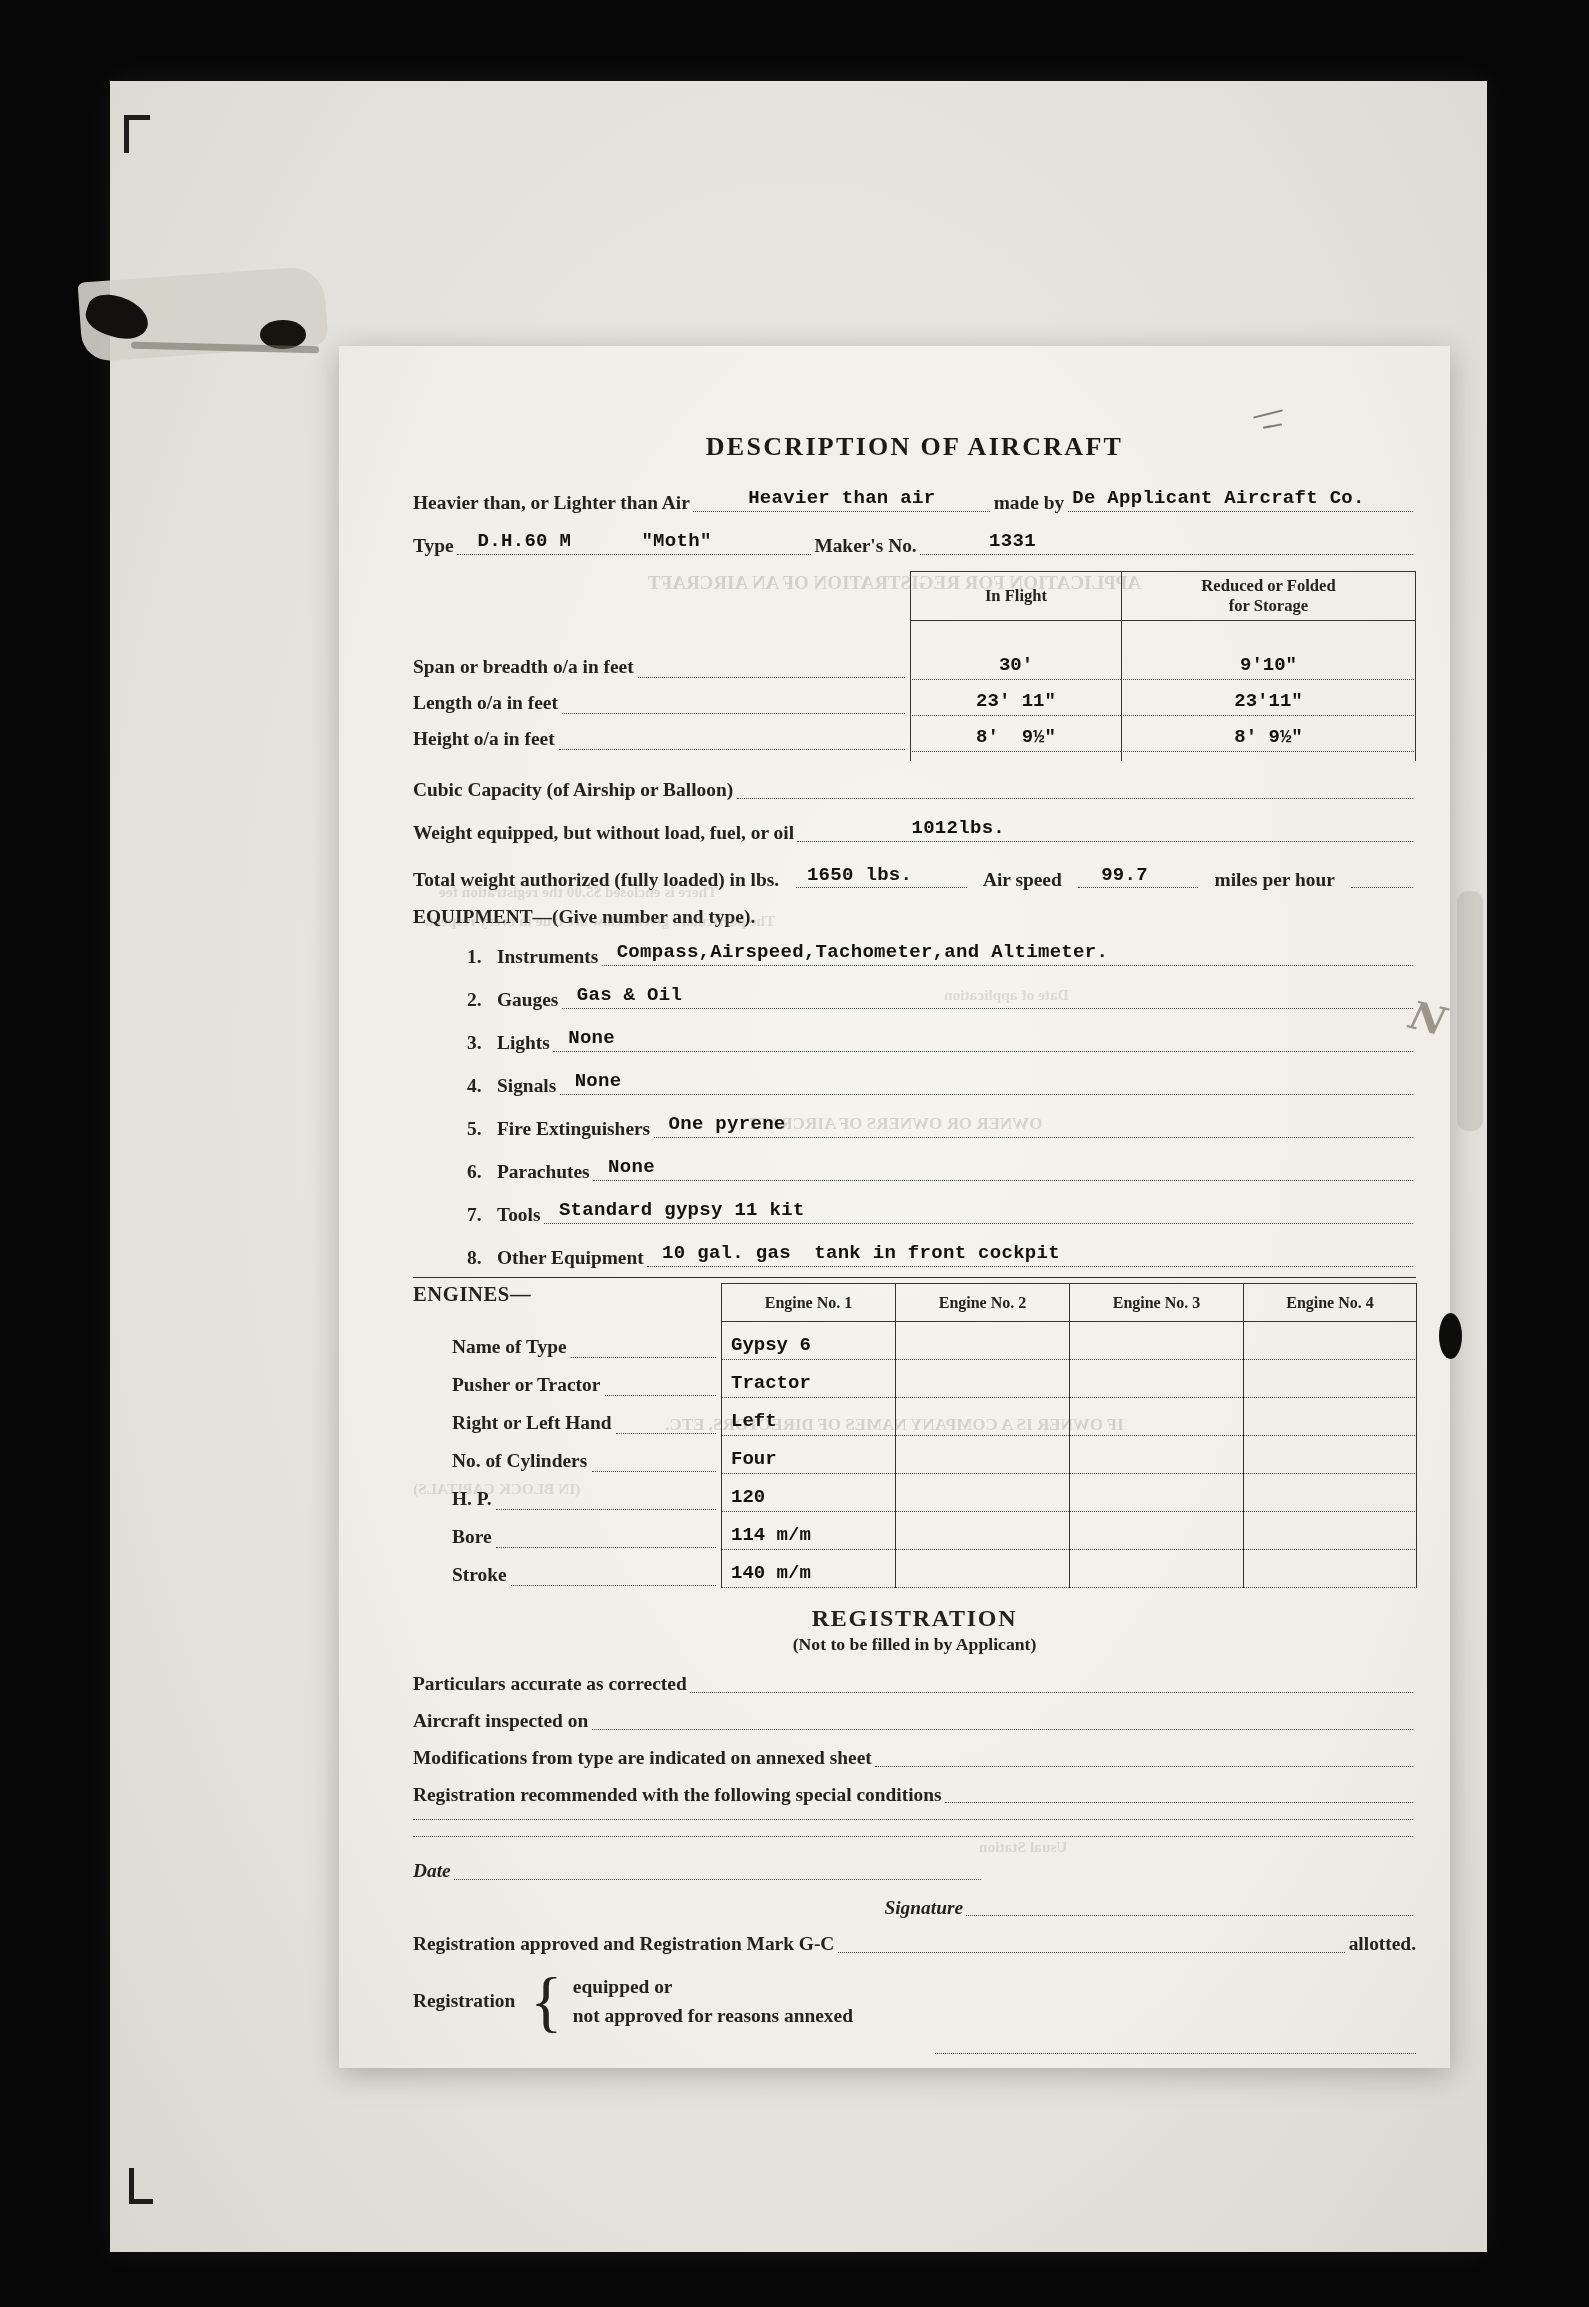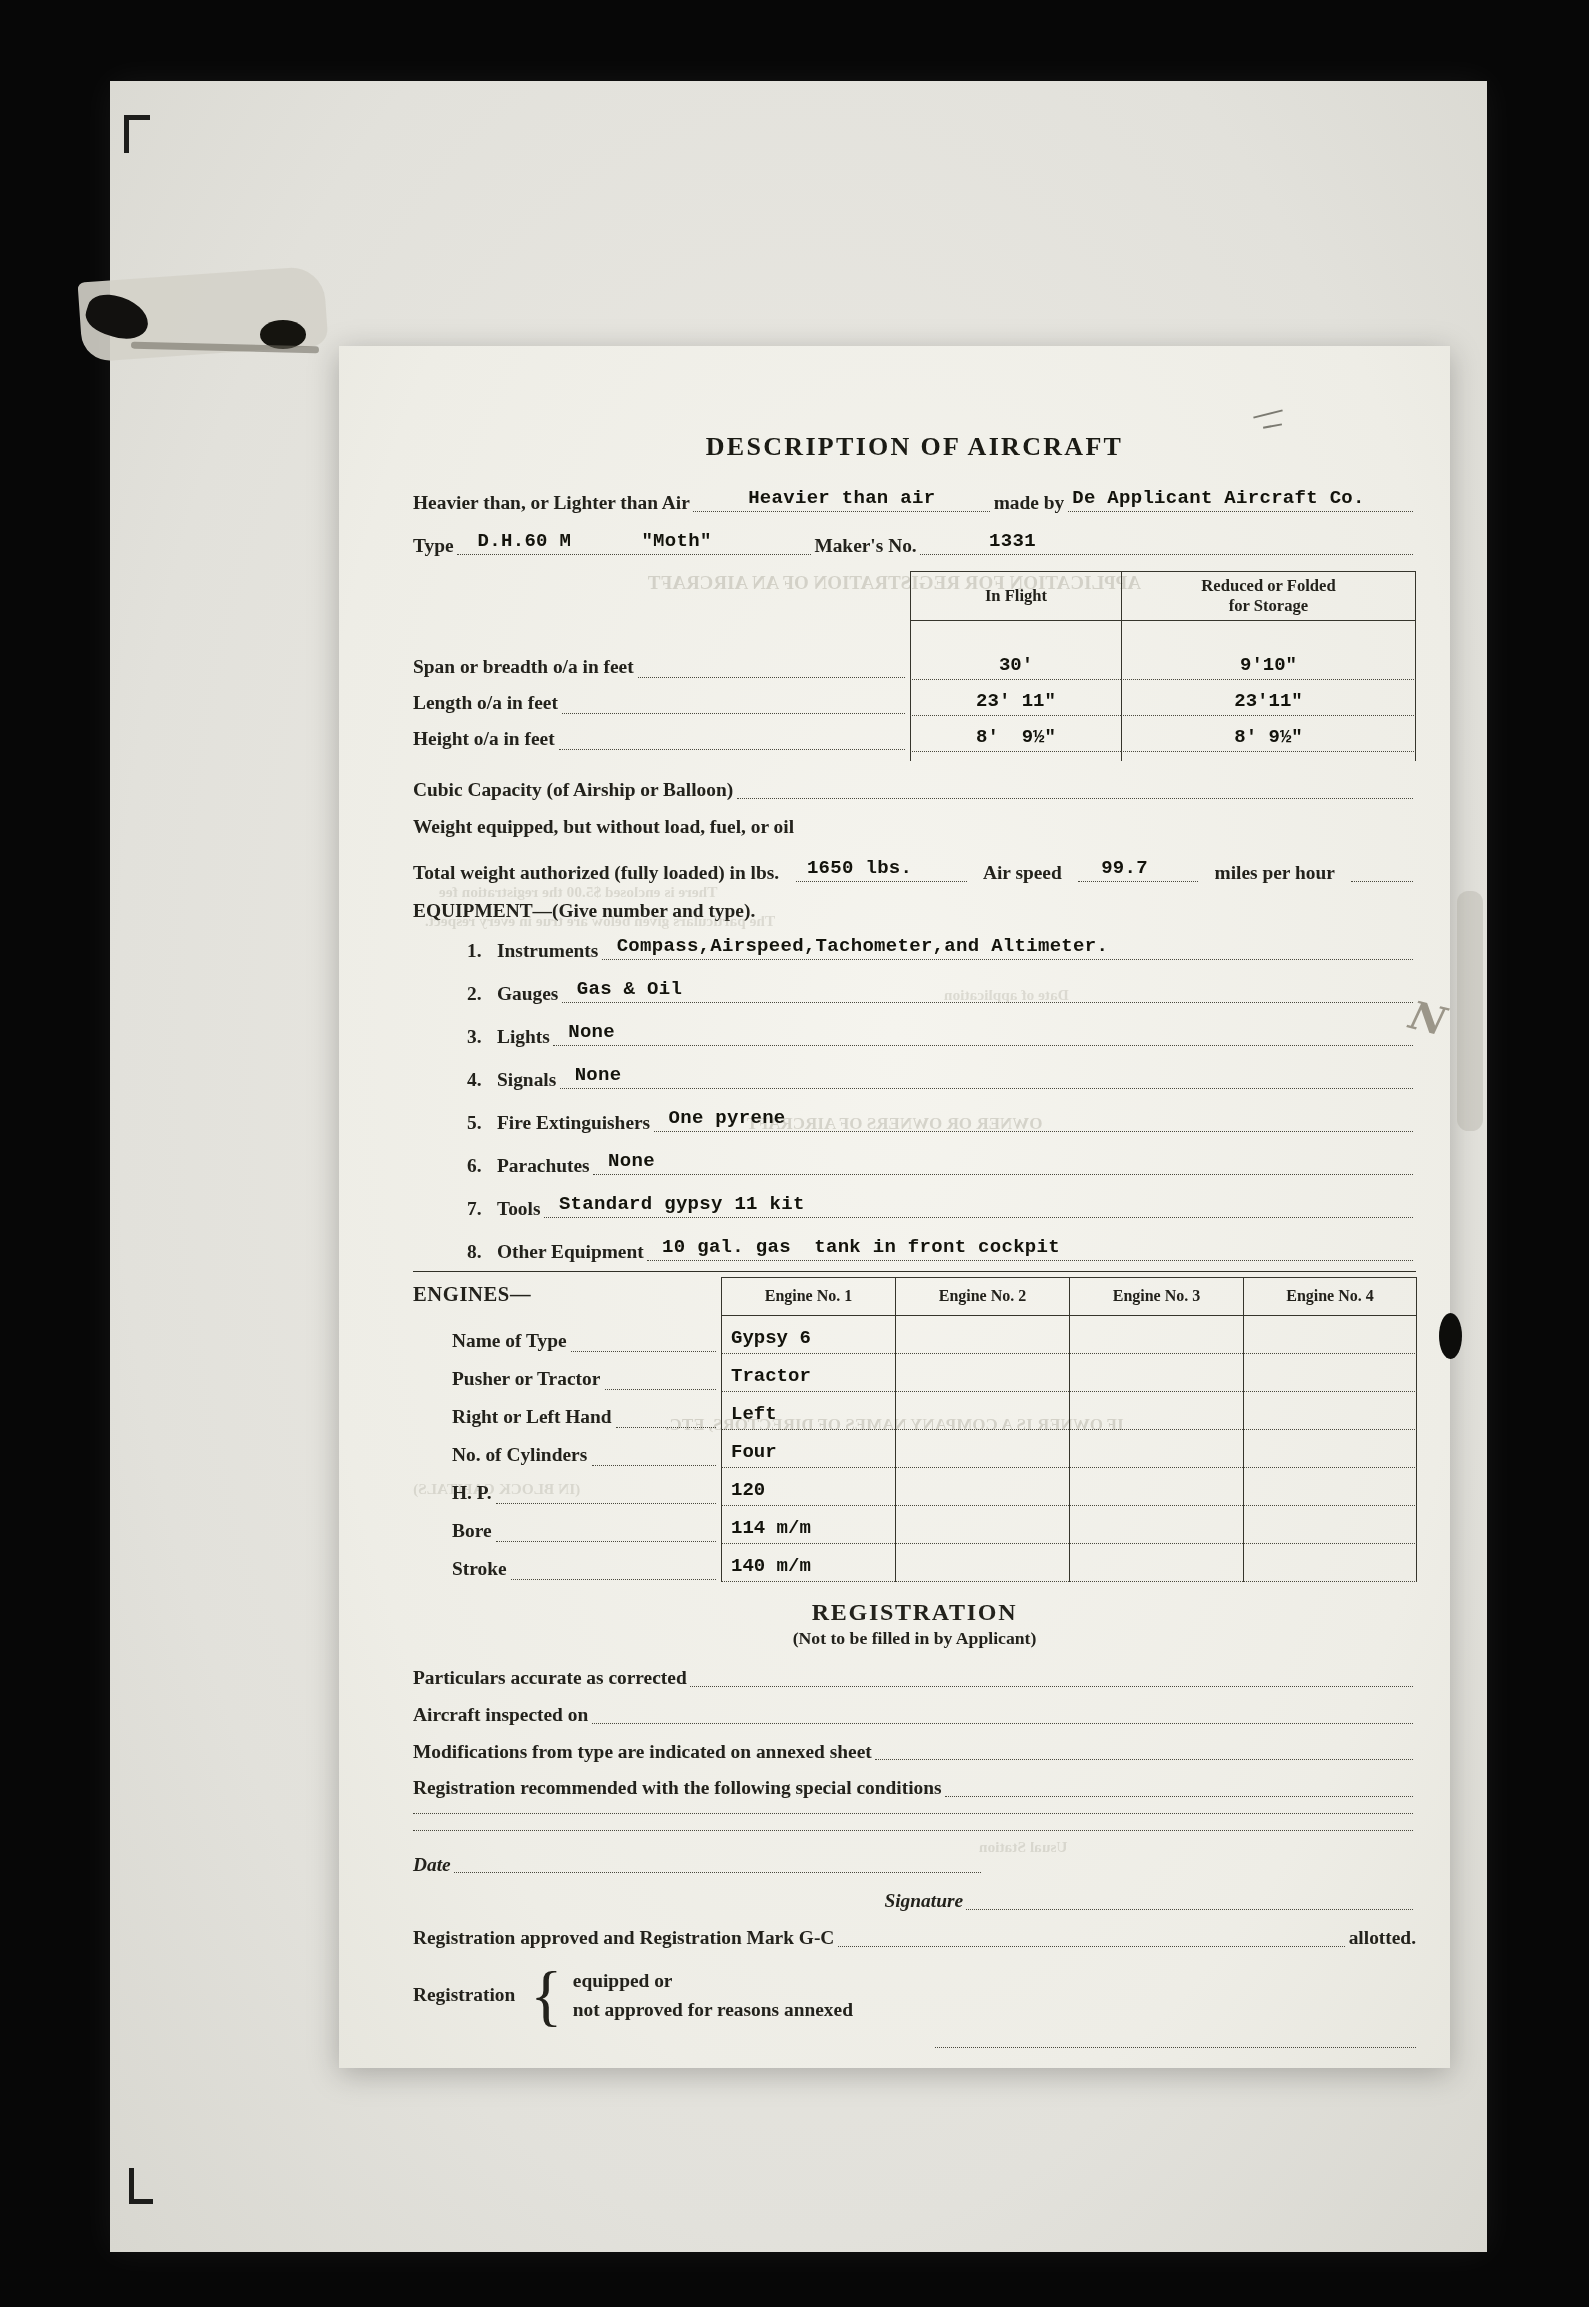--- a/index.html
+++ b/index.html
@@ -50,21 +50,21 @@
   .h16{height:9px;}
   .cell-label{display:flex;align-items:flex-end;}
   .cell-label .dots{margin:0 4.6px 1.1px 4.6px;}
   .dim-typed{position:absolute;left:0;right:0;bottom:3.4px;text-align:center;
     font-family:"Liberation Mono","DejaVu Sans Mono",monospace;font-weight:700;font-size:19px;color:#13130c;white-space:pre;}
 
   .rule{border-top:1.7px solid #302f26;margin:1.1px 0 0 0;height:0;}
 
   
   .eng-grid{display:grid;grid-template-columns:308px 174px 174px 174px 174px;margin:4.6px 0 17px 0;font-size:19.4px;font-weight:700;}
-  .eng-title{display:flex;align-items:center;padding-bottom:3.4px;font-size:20.6px;letter-spacing:0.6px;}
+  .eng-title{display:flex;align-items:flex-start;padding-bottom:3.4px;font-size:20.6px;letter-spacing:0.6px;}
   .eng-head{display:flex;align-items:center;justify-content:center;height:37px;font-size:16px;}
   .h64{height:37px;}
   .eng-label{padding-left:39px;}
   .eng-typed{position:absolute;left:9px;bottom:3.4px;
     font-family:"Liberation Mono","DejaVu Sans Mono",monospace;font-weight:700;font-size:19px;color:#13130c;white-space:pre;}
 
   .reg-h{text-align:center;font-size:24px;font-weight:700;letter-spacing:1.7px;margin:3.4px 0 2.3px;}
   .reg-sub{text-align:center;font-size:17.7px;font-weight:700;margin-bottom:17px;}
 
   .brace-row{display:flex;align-items:center;margin:1.1px 0 4.6px 0;font-size:19.4px;font-weight:700;}
@@ -192,20 +192,23 @@
       <div class="dg h16 bl br"></div>
     </div>
 
     <div class="row">
       <span class="lbl">Cubic Capacity (of Airship or Balloon)</span>
       <span class="dots"></span>
     </div>
 
     <div class="row" style="margin-bottom:15px;">
       <span class="lbl">Weight equipped, but without load, fuel, or oil</span>
+      <span class="fill grow">
+        <span class="typed" style="left:114px;">1012lbs.</span>
+      </span>
     </div>
 
     <div class="row" style="margin-bottom:12px;gap:13px;">
       <span class="lbl">Total weight authorized (fully loaded) in lbs.</span>
       <span class="fill" style="flex:0 0 171px;">
         <span class="typed" style="left:11.4px;">1650 lbs.</span>
       </span>
       <span class="lbl">Air speed</span>
       <span class="fill" style="flex:0 0 120px;">
         <span class="typed" style="left:23px;">99.7</span>

